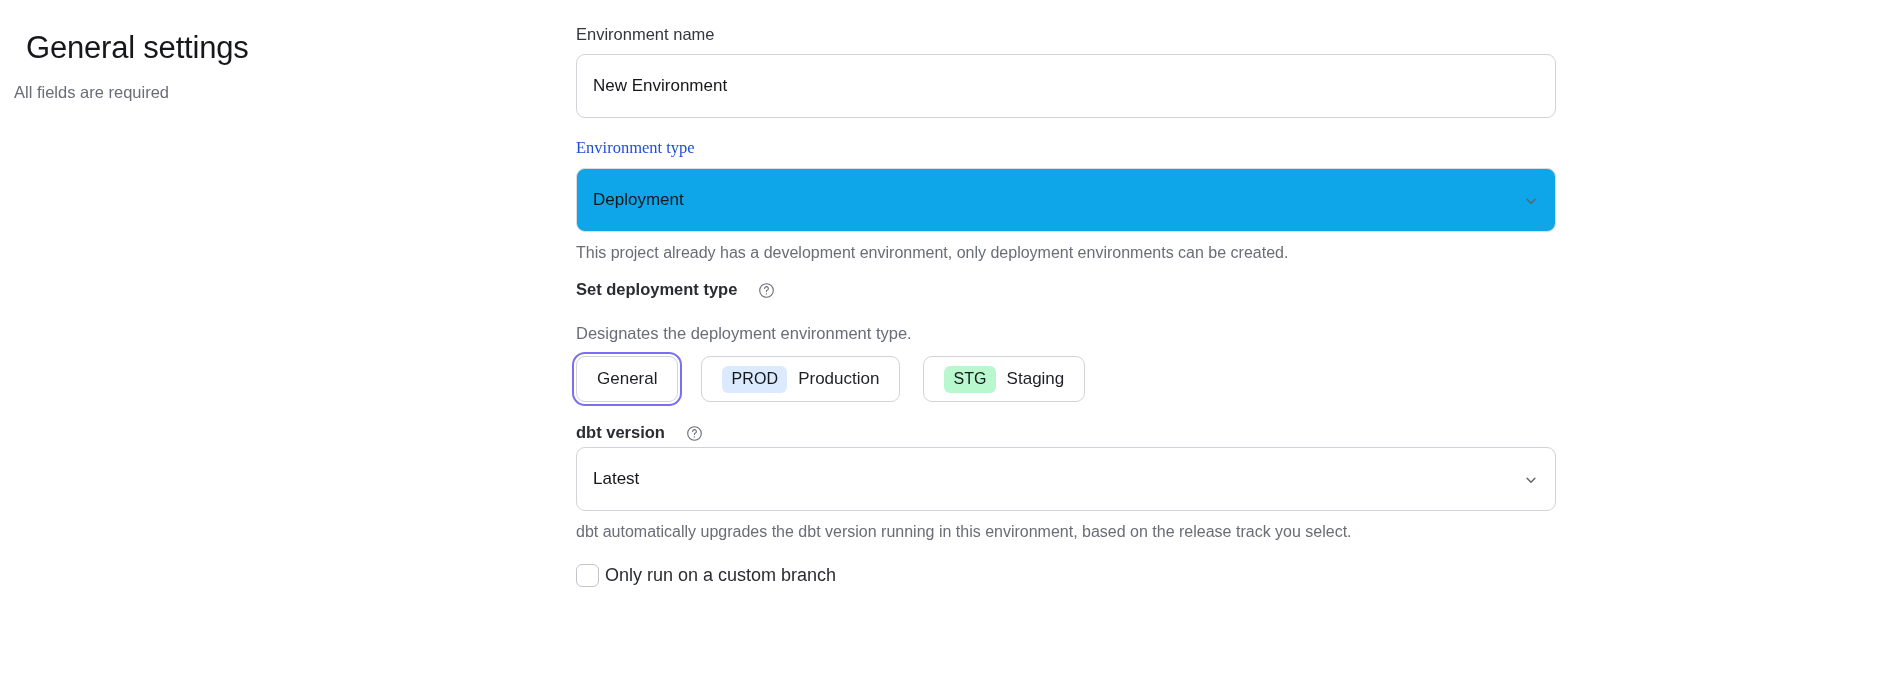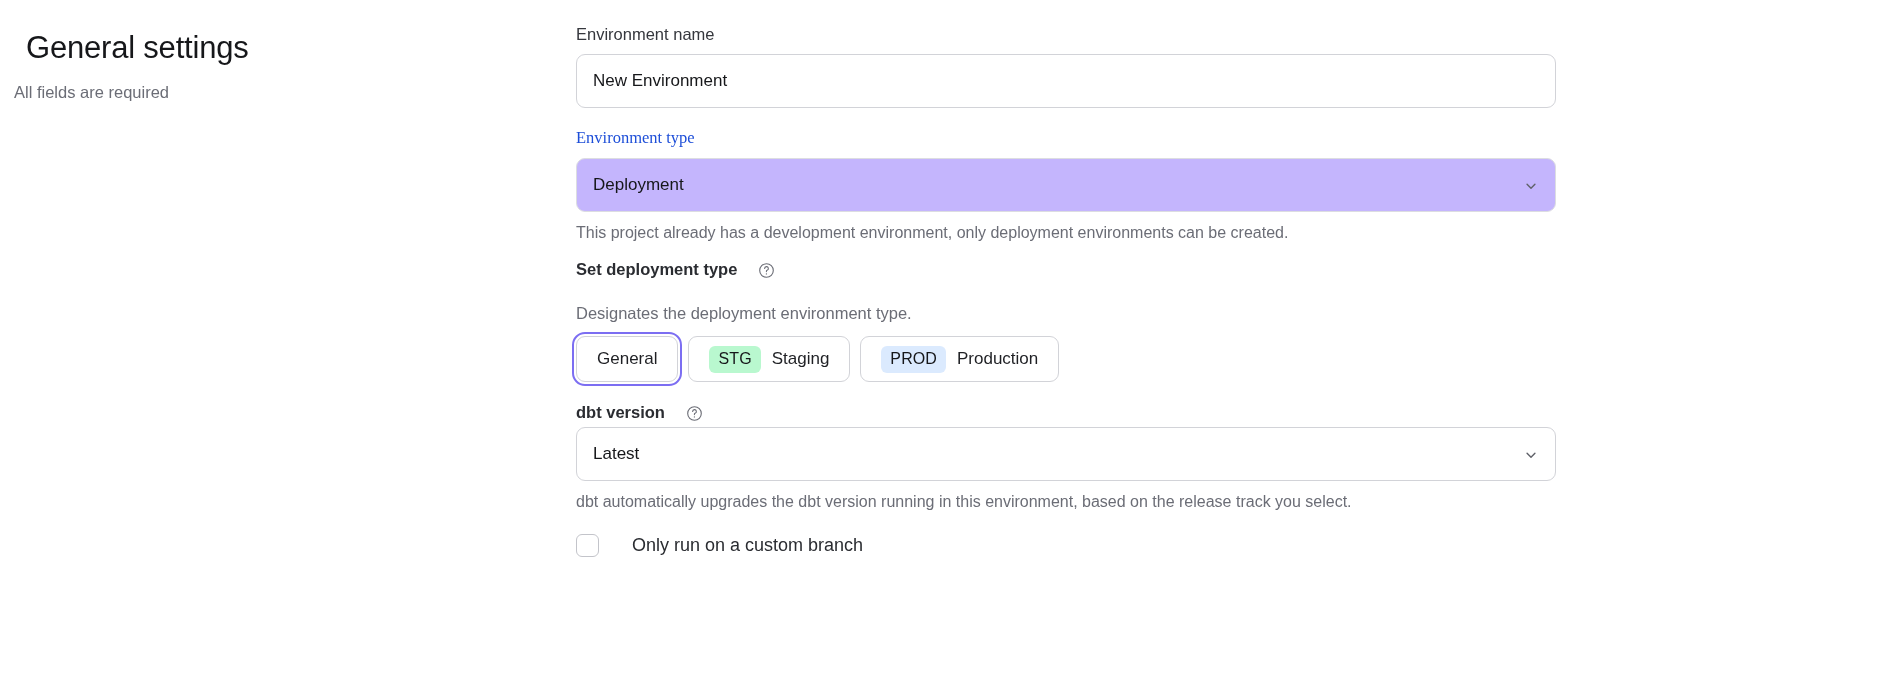--- a/index.html
+++ b/index.html
@@ -69,32 +69,32 @@
     color: #2a2c31;
     display: flex;
     align-items: center;
     gap: 21px;
     margin-bottom: 3px;
   }
 
   .control {
     position: relative;
     width: 980px;
-    height: 54px;
+    height: 64px;
     border: 1px solid #d2d3d8;
     border-radius: 9px;
     background: #ffffff;
     display: flex;
     align-items: center;
     padding: 15px 16px;
     font-size: 17px;
     color: #16171a;
   }
   .control.grey {
-    background: #c4b5fd;
+    background: #0ea5e9;
     border-color: #dcdde1;
   }
   .control .value {
     font-size: 17px;
     line-height: 24px;
     color: #16171a;
   }
   .chev {
     position: absolute;
     right: 17px;
@@ -126,21 +126,21 @@
     height: 17px;
     flex: 0 0 17px;
     display: inline-block;
     vertical-align: middle;
     color: #6b6d76;
   }
 
   
   .seg-row {
     display: flex;
-    gap: 10px;
+    gap: 23px;
     margin-top: 11px;
   }
   .seg-btn {
     height: 46px;
     border: 1px solid #d2d3d8;
     border-radius: 9px;
     background: #ffffff;
     display: inline-flex;
     align-items: center;
     gap: 11px;
@@ -172,21 +172,21 @@
     color: #16171a;
     letter-spacing: 0.1px;
   }
   .badge.stg { background: #b9f8cf; }
   .badge.prod { background: #dbeafe; }
 
   
   .check-row {
     display: flex;
     align-items: center;
-    gap: 33px;
+    gap: 6px;
     margin-top: 19px;
   }
   .checkbox {
     width: 23px;
     height: 23px;
     flex: 0 0 23px;
     border: 1px solid #c3c4ca;
     border-radius: 6px;
     background: #ffffff;
     cursor: pointer;
@@ -248,26 +248,26 @@
           </svg>
         </span>
       </div>
       <p class="sub-text">Designates the deployment environment type.</p>
 
       <div class="seg-row">
         <button class="seg-btn focused">
           <span class="seg-label">General</span>
         </button>
         <button class="seg-btn">
+          <span class="badge prod">PROD</span>
+          <span class="seg-label">Production</span>
+        </button>
+        <button class="seg-btn">
           <span class="badge stg">STG</span>
           <span class="seg-label">Staging</span>
-        </button>
-        <button class="seg-btn">
-          <span class="badge prod">PROD</span>
-          <span class="seg-label">Production</span>
         </button>
       </div>
     </div>
 
     <div class="spacer-18"></div>
 
     <div>
       <div class="field-label strong">
         <span>dbt version</span>
         <span class="qmark">

